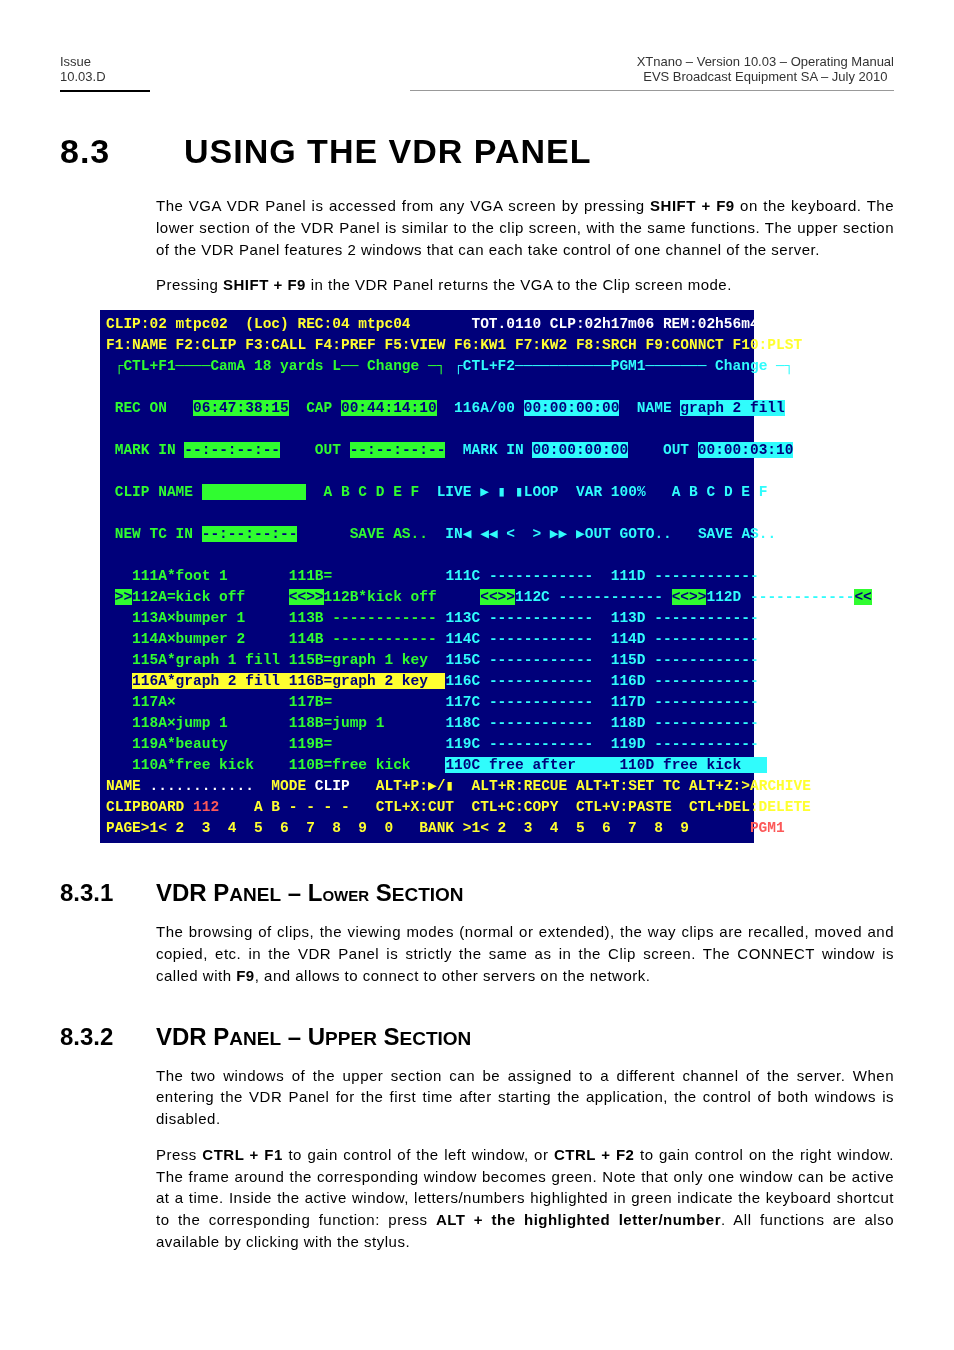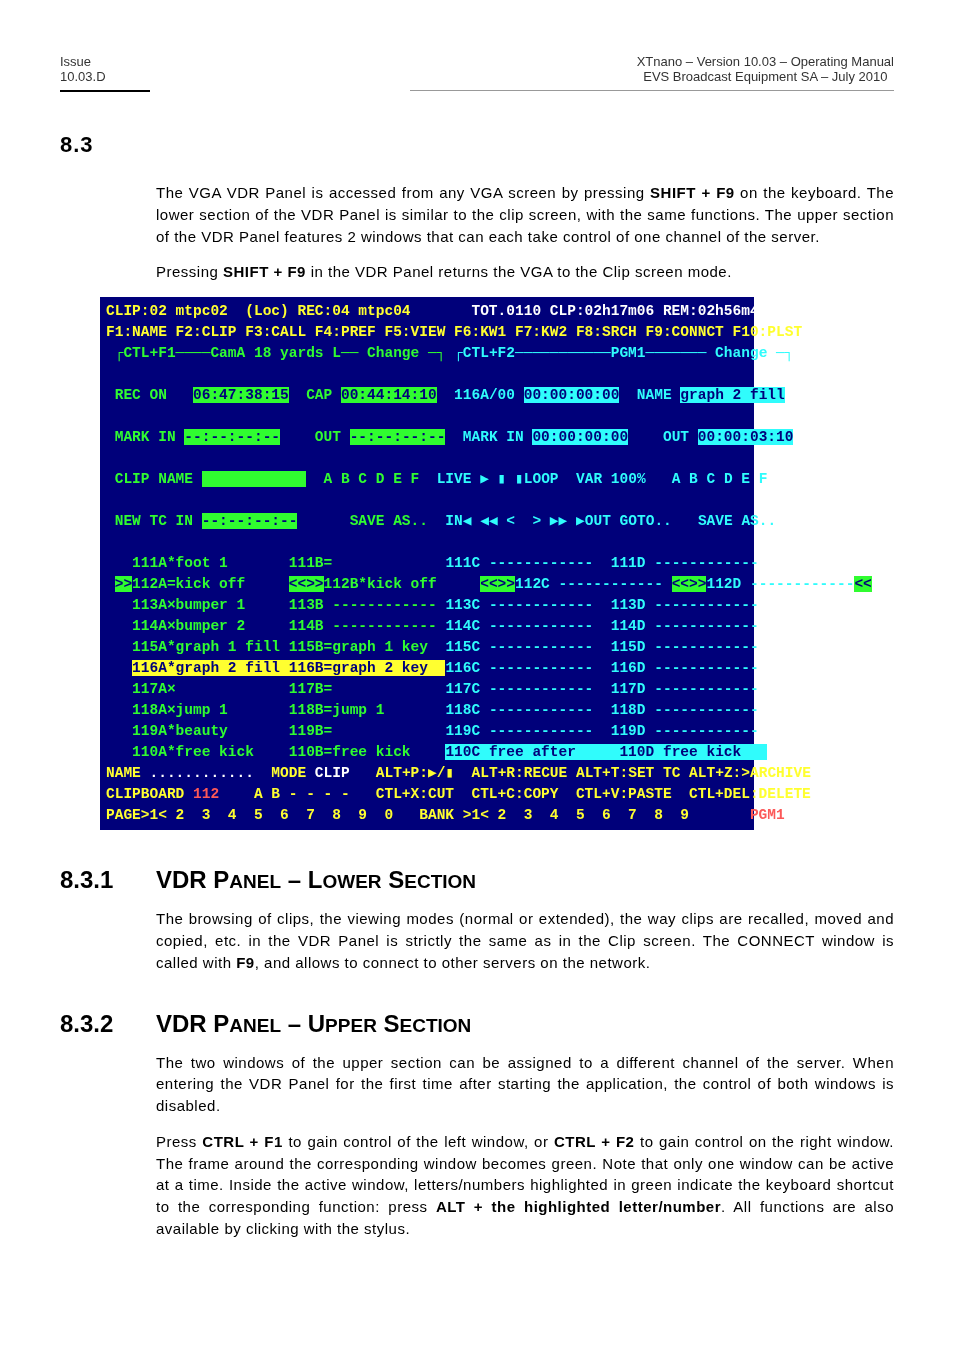--- a/index.html
+++ b/index.html
@@ -25,21 +25,21 @@
   }
   .header-right { text-align: center; }
   .dividers {
     display:flex;
     justify-content: space-between;
     margin-bottom: 40px;
   }
   .dividers .left { width: 90px; border-top: 2px solid #000;}
   .dividers .right { flex:1; margin-left: 260px; border-top:1px solid #999;}
   h1.sec {
-    font-size: 22px;
+    font-size: 34px;
     font-weight: bold;
     letter-spacing: 1px;
     margin: 40px 0 24px 0;
     display:flex;
     gap: 54px;
   }
   h1.sec .num { min-width: 70px; }
   h2.sub {
     font-size: 24px;
     font-weight: bold;
@@ -93,20 +93,21 @@
       <div>EVS Broadcast Equipment SA – July 2010</div>
     </div>
   </div>
   <div class="dividers">
     <div class="left"></div>
       <div class="right"></div>
   </div>
 
   <h1 class="sec">
     <span class="num">8.3</span>
+    <span>USING THE VDR PANEL</span>
   </h1>
 
   <p class="body">
     <span>The VGA VDR Panel is accessed from any VGA screen by pressing </span><span class="bold">SHIFT + F9</span><span> on the keyboard. The lower section of the VDR Panel is similar to the clip screen, with the same functions. The upper section of the VDR Panel features 2 windows that can each take control of one channel of the server.</span>
   </p>
   <p class="body">
     <span>Pressing </span><span class="bold">SHIFT + F9</span><span> in the VDR Panel returns the VGA to the Clip screen mode.</span>
   </p>
 
   <div class="terminal" id="term"><span class="yellow">CLIP:02 mtpc02  (Loc) REC:04 mtpc04       </span><span class="white">TOT.0110 CLP:02h17m06 REM:02h56m46-Zi</span>
@@ -131,21 +132,21 @@
    <span class="green">118A×jump 1       </span><span class="green">118B=jump 1       </span>118C ------------  118D ------------
    <span class="green">119A*beauty       </span><span class="green">119B=             </span>119C ------------  119D ------------
    <span class="green">110A*free kick    </span><span class="green">110B=free kick    </span><span class="inv">110C free after     110D free kick   </span>
 <span class="yellow">NAME </span><span class="white">............</span><span class="yellow">  MODE </span><span class="white">CLIP</span><span class="yellow">   ALT+P:▶/▮  ALT+R:RECUE ALT+T:SET TC ALT+Z:&gt;ARCHIVE</span>
 <span class="yellow">CLIPBOARD </span><span class="red">112</span><span class="yellow">    A B - - - -   CTL+X:CUT  CTL+C:COPY  CTL+V:PASTE  CTL+DEL:DELETE</span>
 <span class="yellow">PAGE&gt;1&lt; 2  3  4  5  6  7  8  9  0   BANK &gt;1&lt; 2  3  4  5  6  7  8  9       </span><span class="red">PGM1</span>
 </div>
 
   <h2 class="sub">
     <span class="num">8.3.1</span>
-    <span><span>VDR P</span><span style="font-size:19px">ANEL</span><span> – L</span><span style="font-size:19px">OWER</span><span> S</span><span style="font-size:19px">ECTION</span></span>
+    <span><span>VDR P</span><span style="font-size:19px">ANEL</span><span> – L</span><span style="font-size:15px">OWER</span><span> S</span><span style="font-size:19px">ECTION</span></span>
   </h2>
   <p class="body">
     <span>The browsing of clips, the viewing modes (normal or extended), the way clips are recalled, moved and copied, etc. in the VDR Panel is strictly the same as in the Clip screen. The CONNECT window is called with </span><span class="bold">F9</span><span>, and allows to connect to other servers on the network.</span>
   </p>
 
   <h2 class="sub">
     <span class="num">8.3.2</span>
     <span><span>VDR P</span><span style="font-size:19px">ANEL</span><span> – U</span><span style="font-size:19px">PPER</span><span> S</span><span style="font-size:19px">ECTION</span></span>
   </h2>
   <p class="body">The two windows of the upper section can be assigned to a different channel of the server. When entering the VDR Panel for the first time after starting the application, the control of both windows is disabled.</p>

